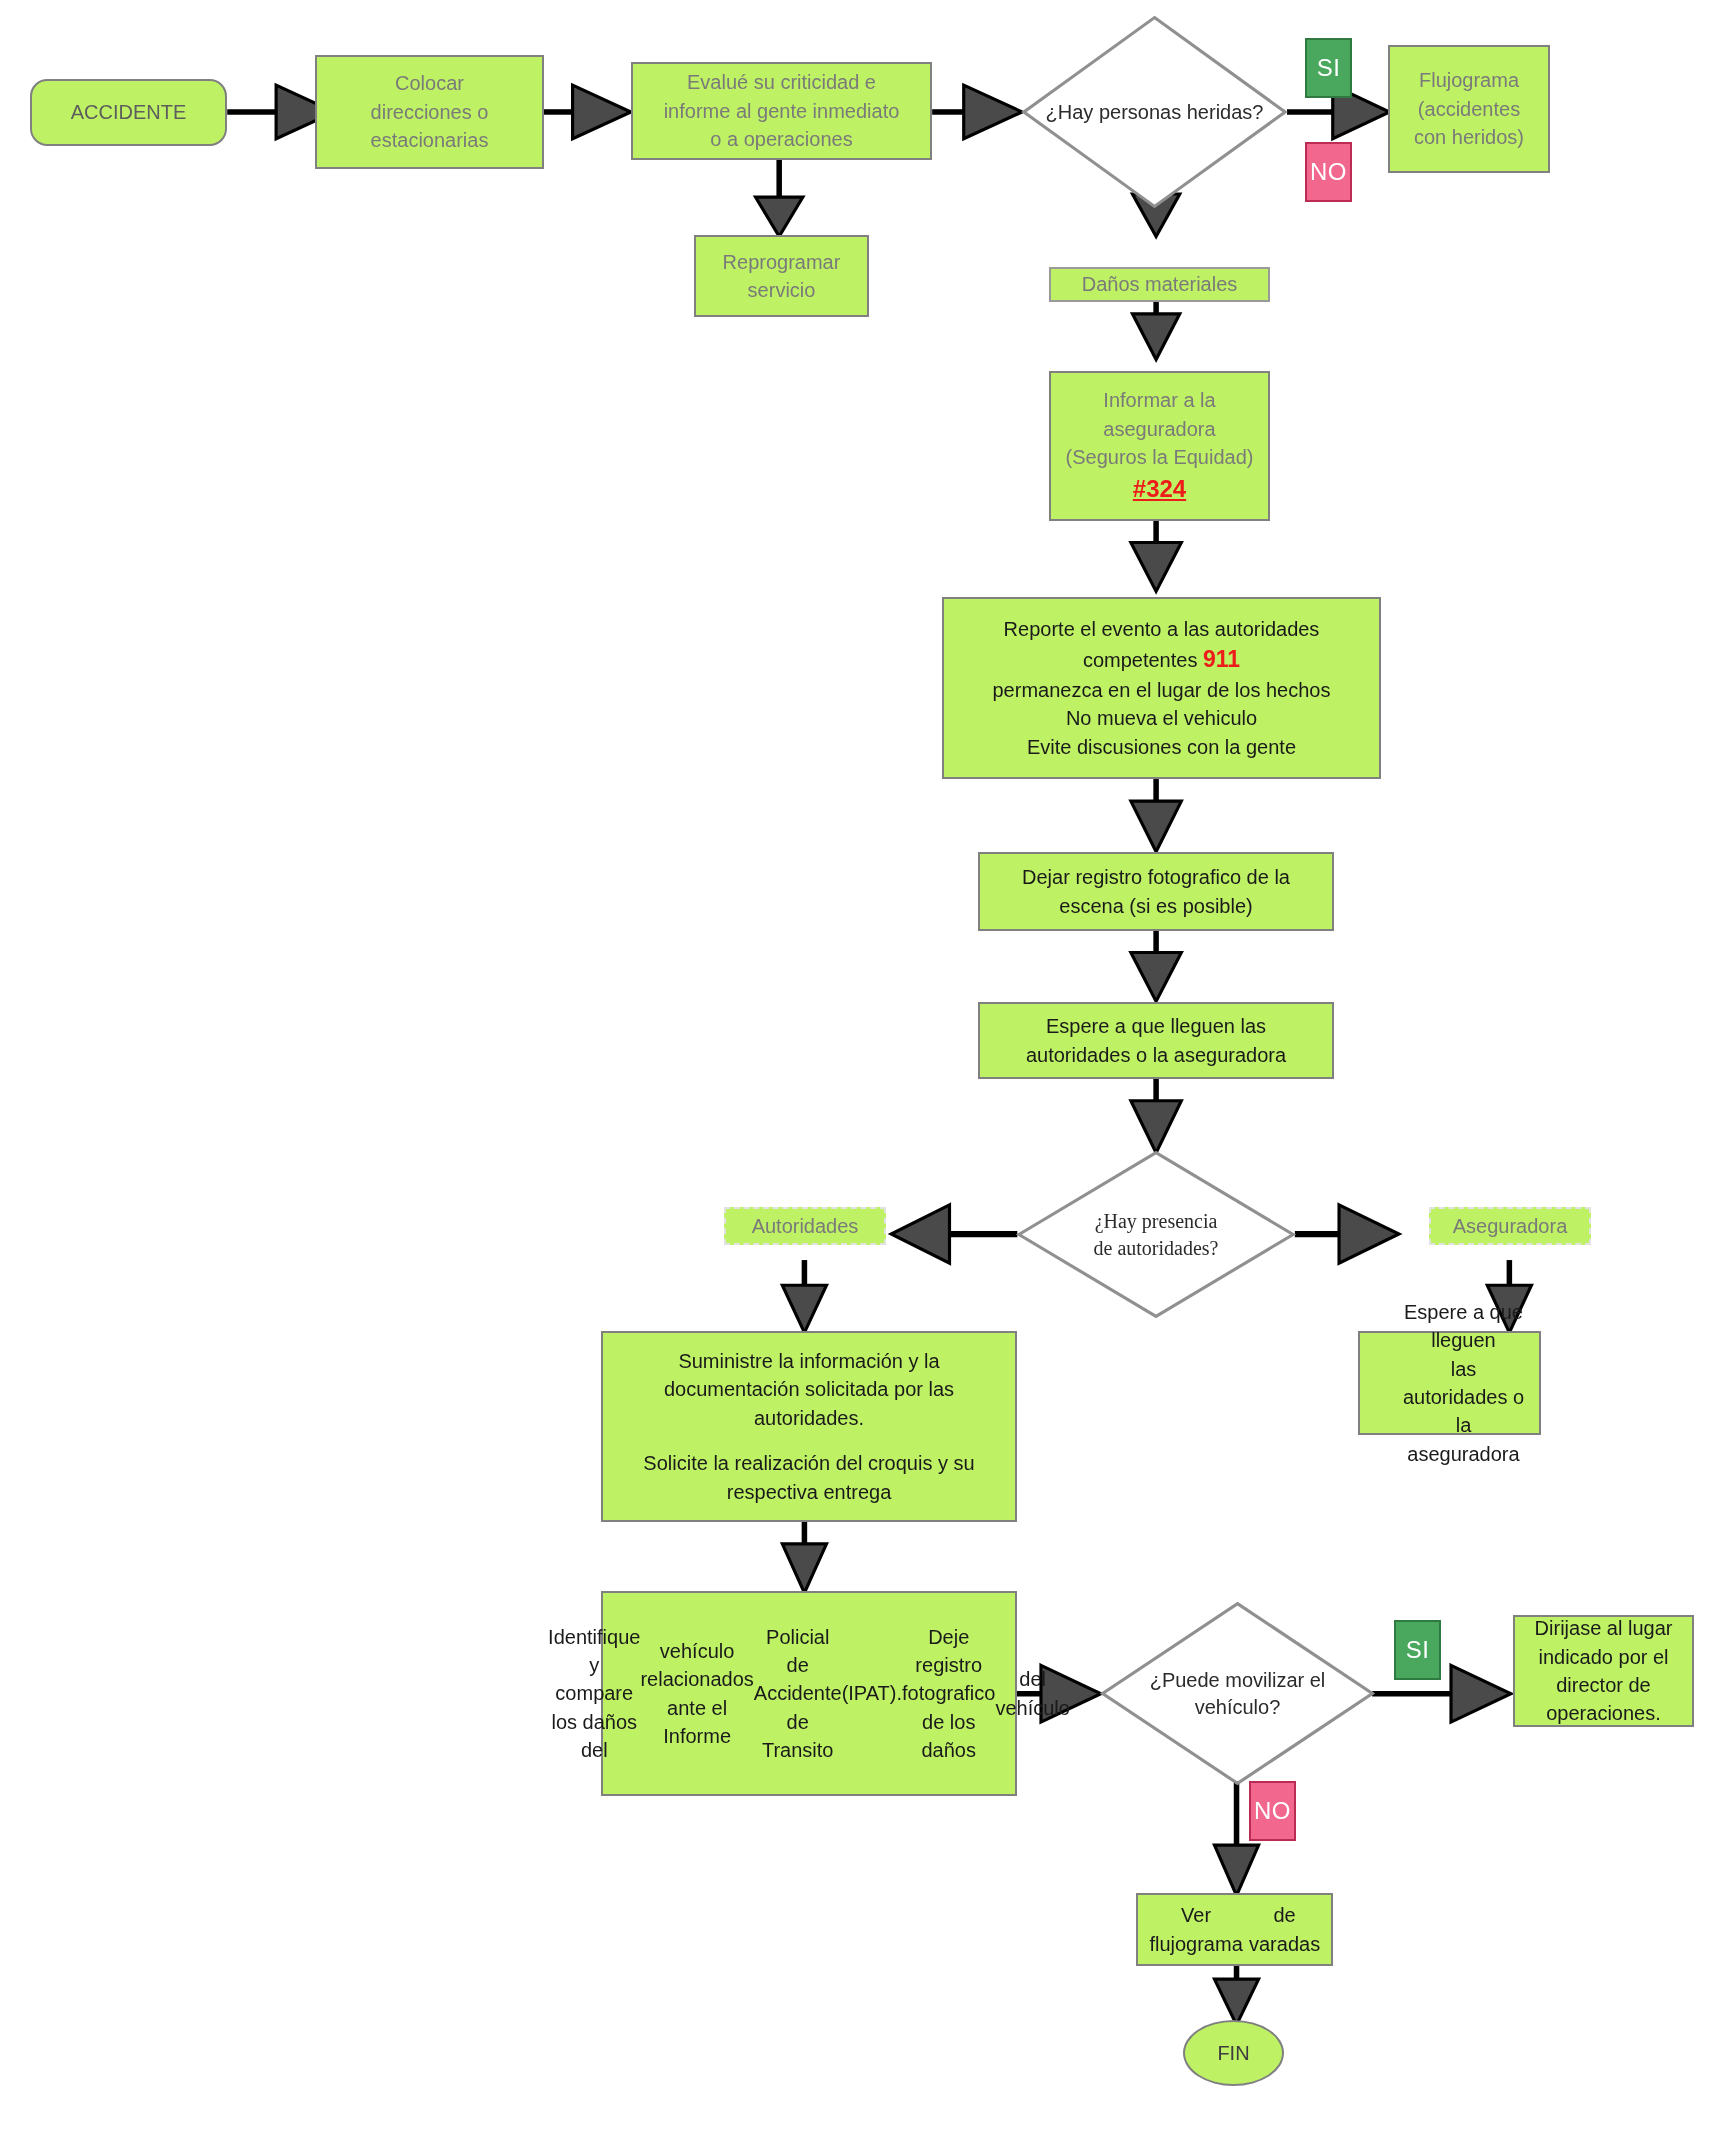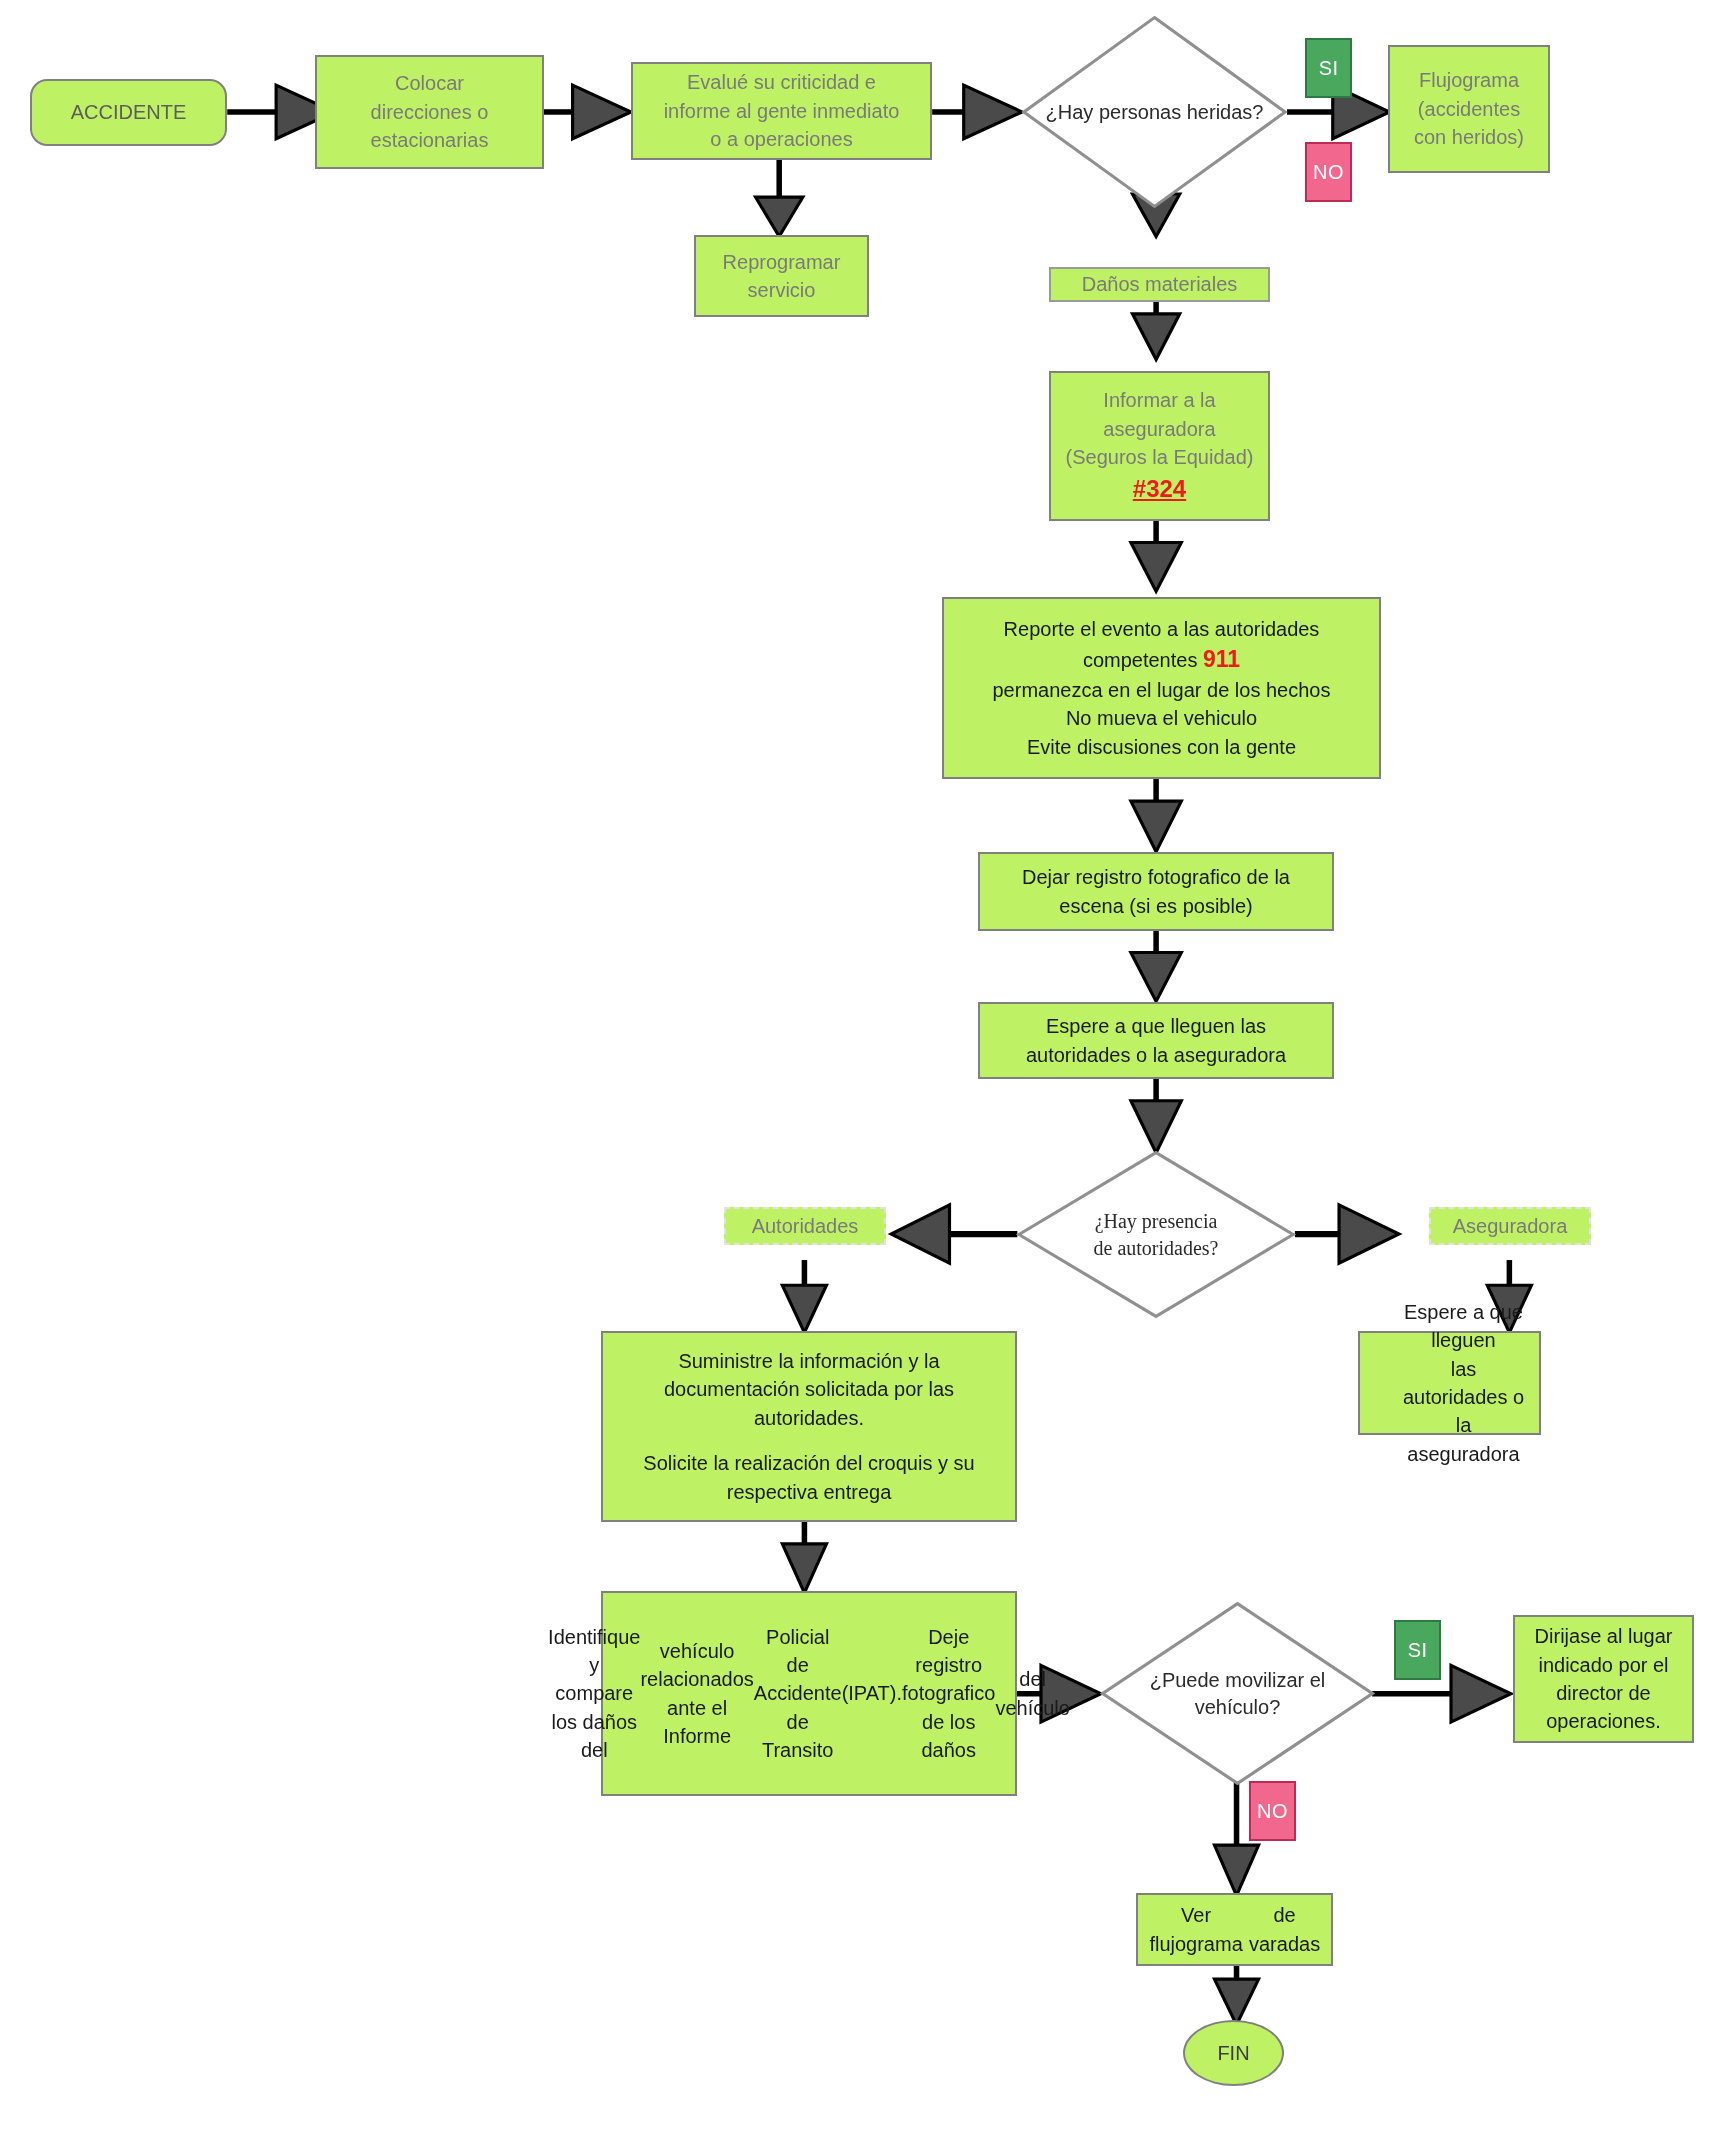--- a/index.html
+++ b/index.html
@@ -67,21 +67,21 @@
     color: #7a7a7a;
     font-size: 20px;
   }
   .badge {
     position: absolute;
     box-sizing: border-box;
     display: flex;
     align-items: center;
     justify-content: center;
     color: #ffffff;
-    font-size: 20px;
+    font-size: 24px;
     letter-spacing: 0.4px;
   }
   .badge-yes {
     background: #4aa85e;
     border: 2.4px solid #2f7a41;
   }
   .badge-no {
     background: #f2678e;
     border: 2.4px solid #bb2b53;
   }
@@ -328,21 +328,21 @@
   </div>
 
   <div class="badge badge-yes" style="left:1394px; top:1620px; width:47px; height:60px;">
     <span>SI</span>
   </div>
 
   <div class="badge badge-no" style="left:1249px; top:1781px; width:47px; height:60px;">
     <span>NO</span>
   </div>
 
-  <div class="node proc dark" style="left:1513px; top:1615px; width:181px; height:128px; flex-direction:column;">
+  <div class="node proc dark" style="left:1513px; top:1615px; width:181px; height:112px; flex-direction:column;">
     <span>Dirijase al lugar</span>
     <span>indicado por el</span>
     <span>director de</span>
     <span>operaciones.</span>
   </div>
 
   <div class="node proc dark" style="left:1136px; top:1893px; width:197px; height:73px; flex-direction:row;">
     <span>Ver flujograma</span>
     <span>de varadas</span>
   </div>

